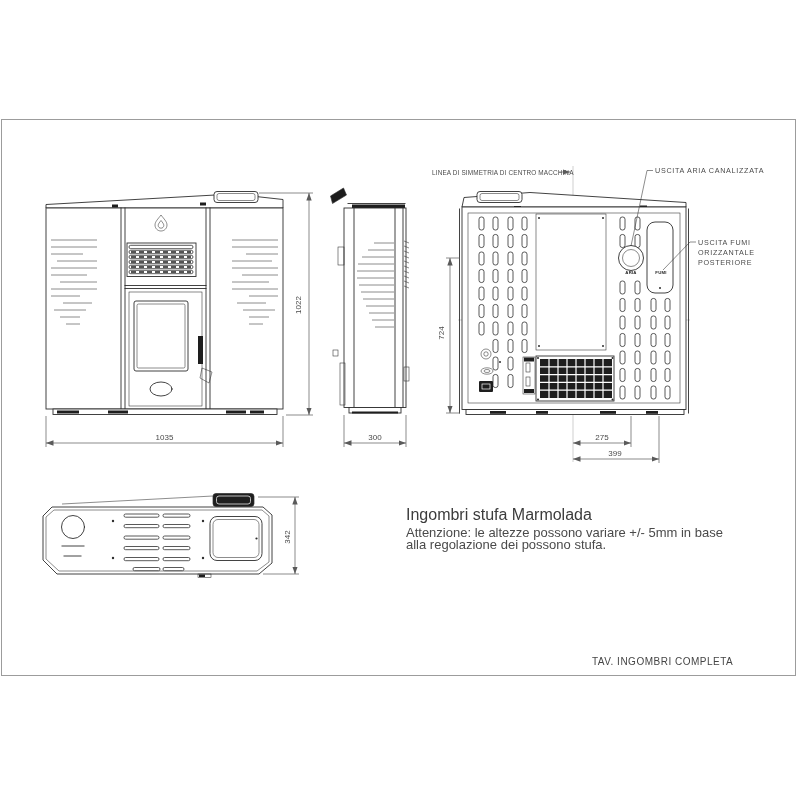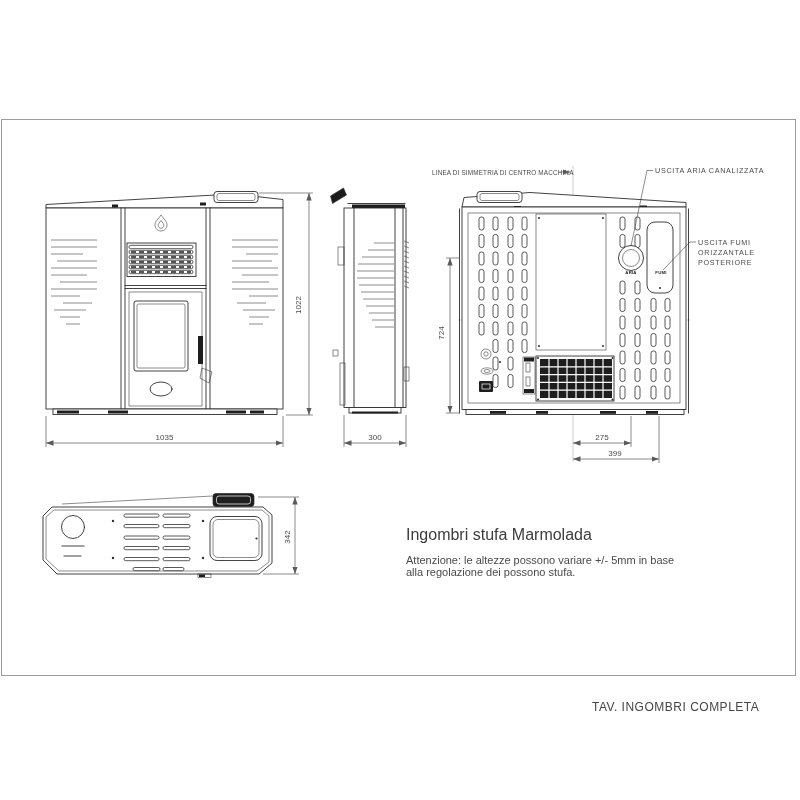--- a/index.html
+++ b/index.html
@@ -20,25 +20,25 @@
   .cl{stroke:#c3c3c3;stroke-width:0.8;fill:none;}
   .dash{stroke:#1c1c1c;stroke-width:1.5;stroke-dasharray:5 3;fill:none;}
 
   
   .dimtxt{font:8px "Liberation Sans",sans-serif;fill:#4a4a4a;}
   .ann{font:6.4px "Liberation Sans",sans-serif;fill:#4a4a4a;letter-spacing:0.15px;}
   .ann2{font:7.2px "Liberation Sans",sans-serif;fill:#4a4a4a;letter-spacing:0.7px;}
   .portlbl{font:bold 4.3px "Liberation Sans",sans-serif;fill:#222;letter-spacing:0.2px;}
 
   
-  .title-block{position:absolute;left:406px;top:526px;color:#3c3c3c;}
+  .title-block{position:absolute;left:406px;top:506px;color:#3c3c3c;}
   .tb-title{font-size:16px;color:#3c3c3c;}
-  .tb-note{font-size:11px;color:#4a4a4a;line-height:12px;margin-top:10px;}
-  .footer-label{position:absolute;left:592px;top:656px;font-size:12px;
-                letter-spacing:0.5px;color:#454545;margin-top:44px;}
+  .tb-note{font-size:13px;color:#4a4a4a;line-height:12px;margin-top:3px;}
+  .footer-label{position:absolute;left:592px;top:656px;font-size:10px;
+                letter-spacing:0.5px;color:#454545;}
 </style>
 </head>
 <body>
 
 <div id="stage">
   <div id="sheet-frame"></div>
 
   <svg id="drawing" width="800" height="800" viewBox="0 0 800 800">
     <defs>
       <marker id="ae" viewBox="0 0 8 8" refX="7.5" refY="4" markerWidth="8" markerHeight="8" orient="auto-start-reverse" markerUnits="userSpaceOnUse">

